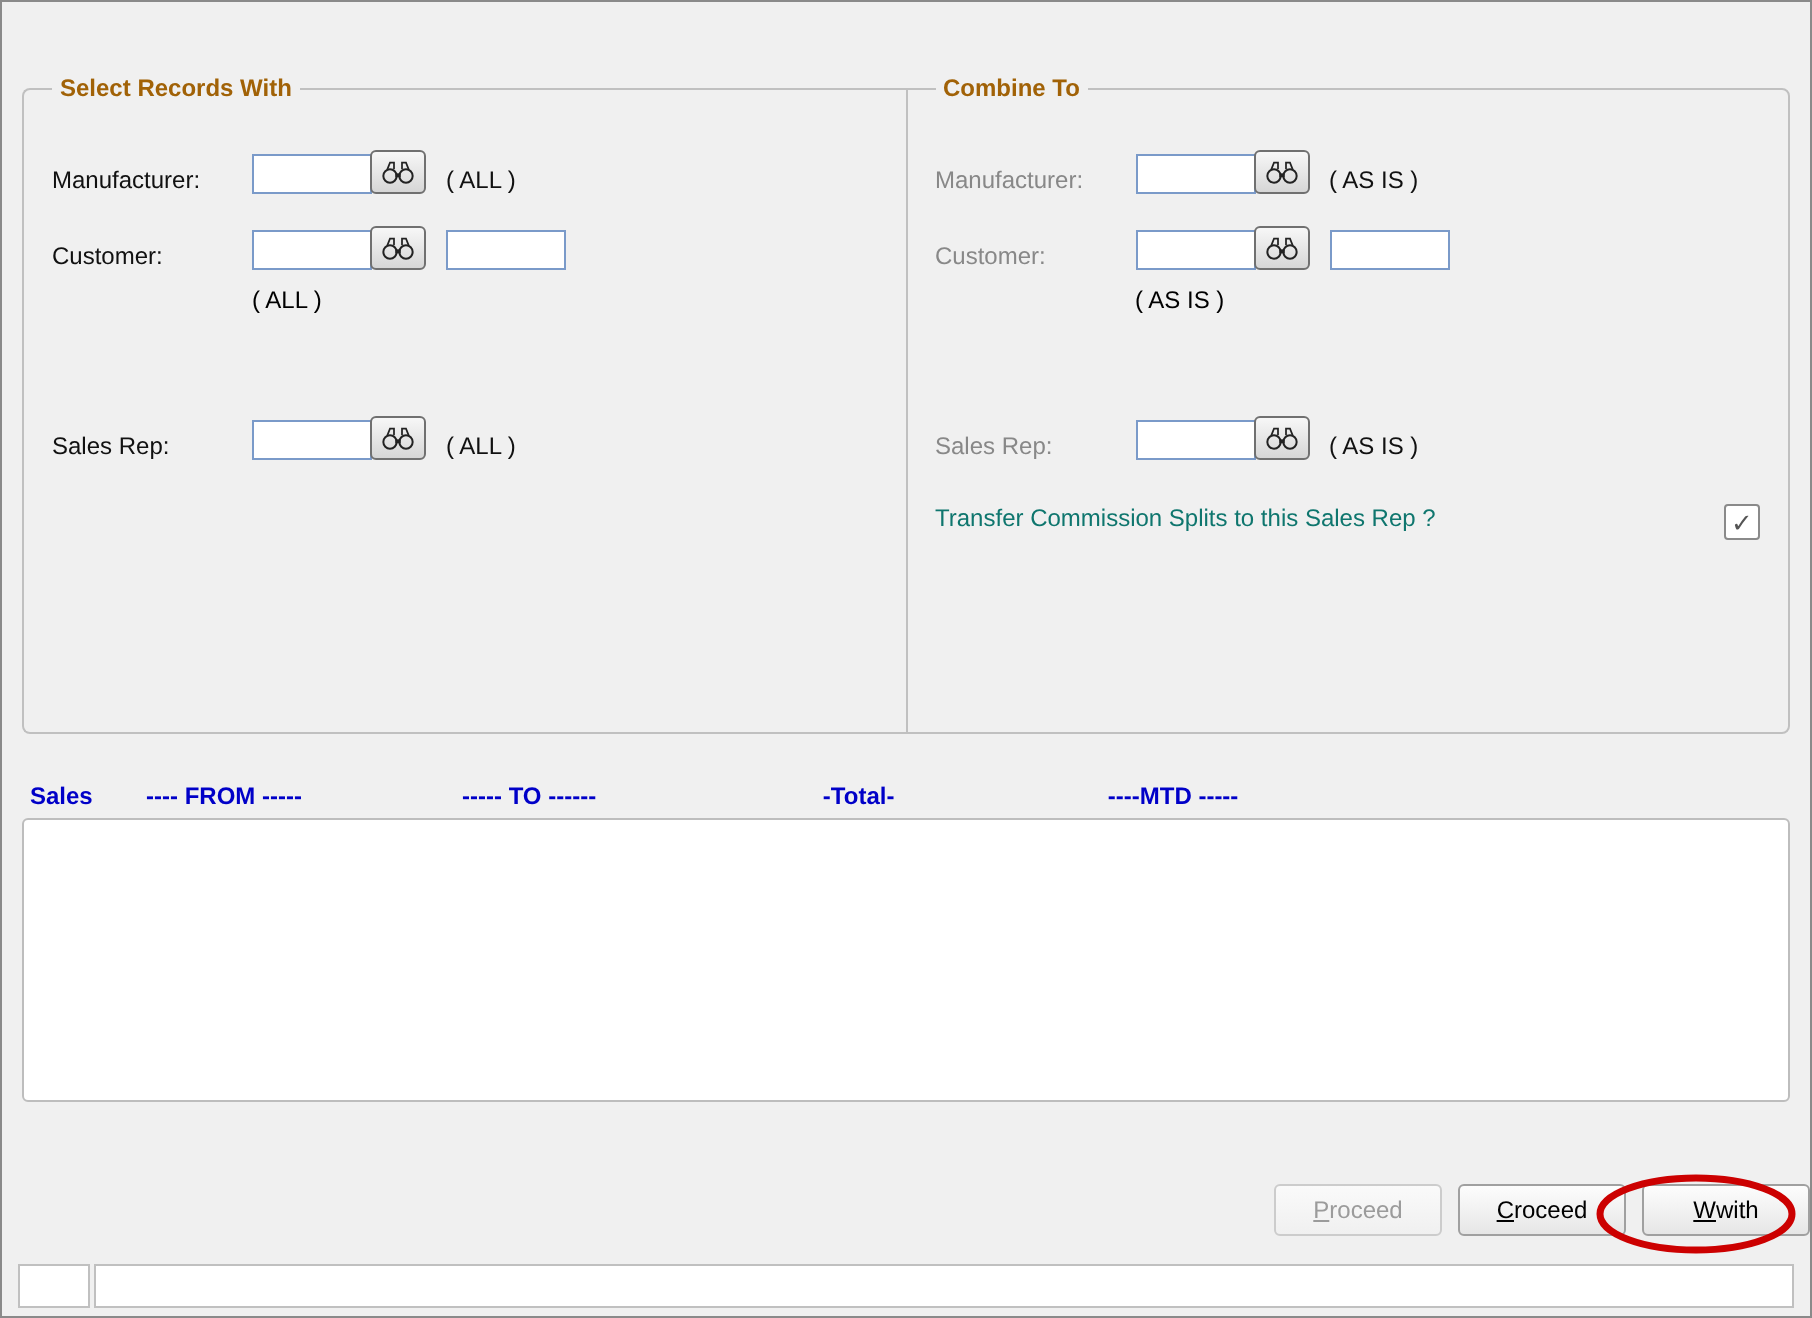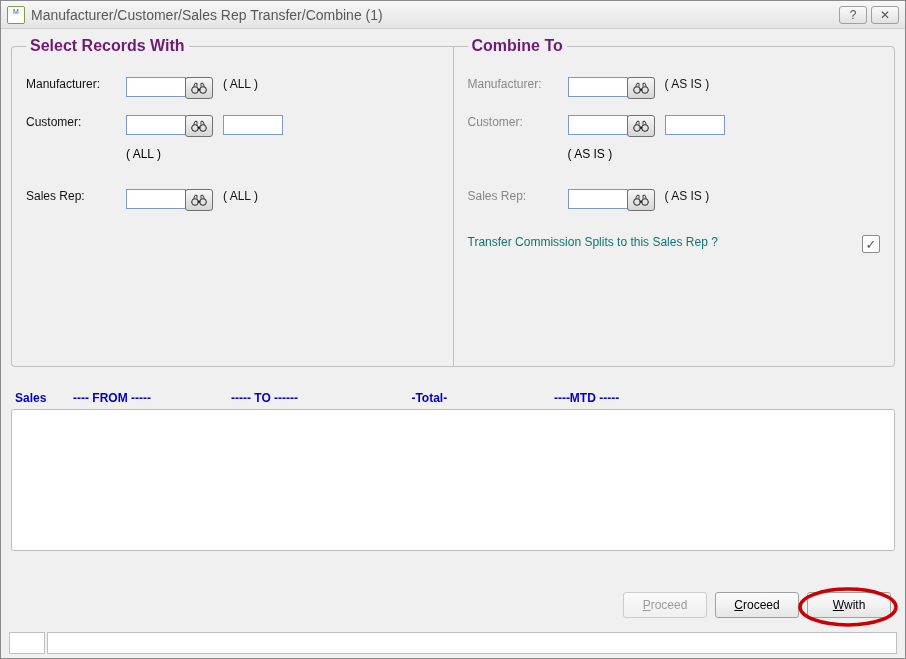--- a/index.html
+++ b/index.html
@@ -81,32 +81,32 @@
     border: 1px solid #c0c0c0;
     border-radius: 4px;
     margin: 0;
     padding: 8px 14px 14px 14px;
     box-sizing: border-box;
     background: #f0f0f0;
   }
   fieldset legend {
     padding: 0 4px;
     font-weight: bold;
-    font-size: 16px;
-    color: #701a75;
+    font-size: 12px;
+    color: #a16207;
   }
   .fs-left, .fs-right {
     flex: 1;
     min-height: 330px;
   }
   .fs-left { border-top-right-radius: 0; border-bottom-right-radius: 0; border-right: none; }
   .fs-right { border-top-left-radius: 0; border-bottom-left-radius: 0; }
   .form-row {
     display: flex;
-    align-items: flex-start;
+    align-items: flex-end;
     margin-top: 14px;
     min-height: 24px;
   }
   .form-row .lab {
     width: 100px;
     font-size: 12px;
     color: #111;
   }
   .form-row .lab.disabled { color: #888; }
   .txt {
@@ -136,21 +136,21 @@
   .suffix {
     margin-left: 10px;
     font-size: 12px;
     color: #111;
   }
   .below-note {
     margin-left: 100px;
     margin-top: 8px;
     font-size: 12px;
   }
-  .gap-lg { margin-top: 28px; }
+  .gap-lg { margin-top: 49px; }
   .option-row {
     display: flex;
     align-items: flex-start;
     margin-top: 22px;
   }
   .option-row .txtlabel {
     flex: 1;
     color: #0f766e;
     font-size: 12px;
   }
@@ -184,21 +184,21 @@
   .grid-body {
     margin-top: 4px;
     height: 140px;
     background: #ffffff;
     border: 1px solid #bdbdbd;
     border-radius: 3px;
   }
   
   .actions {
     position: absolute;
-    right: 14px;
+    right: 0;
     bottom: 40px;
     display: flex;
     gap: 8px;
     justify-content: space-between;
   }
   .btn {
     width: 84px;
     height: 26px;
     border: 1px solid #a0a0a0;
     border-radius: 3px;
@@ -251,30 +251,20 @@
     background: #fff;
     border: 1px solid #c0c0c0;
     box-sizing: border-box;
   }
 </style>
 </head>
 <body>
 
 <div class="window">
 
-  <div class="titlebar">
-    <div class="app-icon">M</div>
-    <div class="title">Manufacturer/Customer/Sales Rep Transfer/Combine (1)</div>
-    <div class="titlebtn">
-        <span>?</span>
-      </div>
-    <div class="titlebtn">
-        <span>✕</span>
-      </div>
-  </div>
 
   <div class="client">
 
     <div class="fsrow">
 
       <fieldset class="fs-left">
         <legend>Select Records With</legend>
 
         <div class="form-row">
           <span class="lab">Manufacturer:</span>

